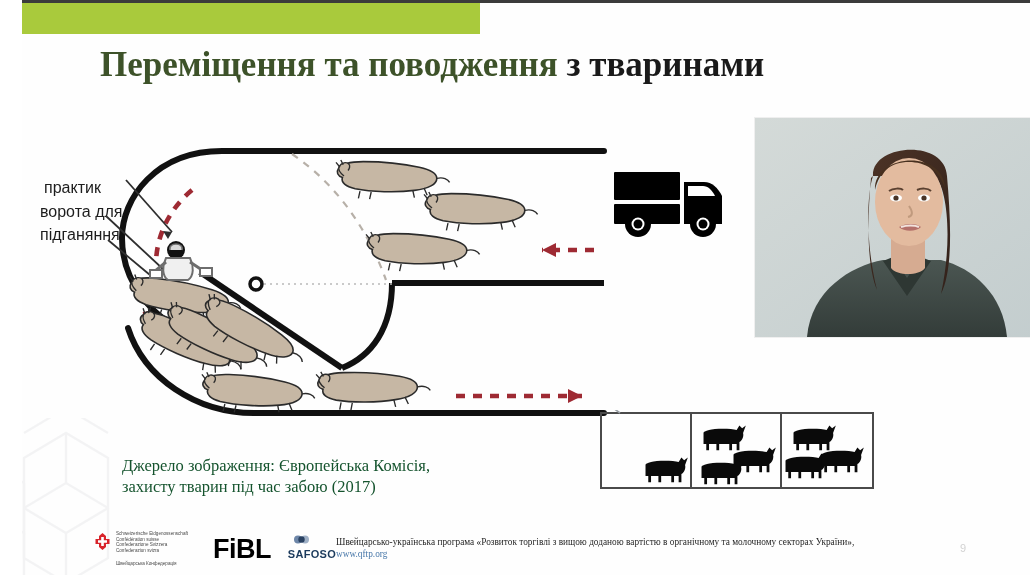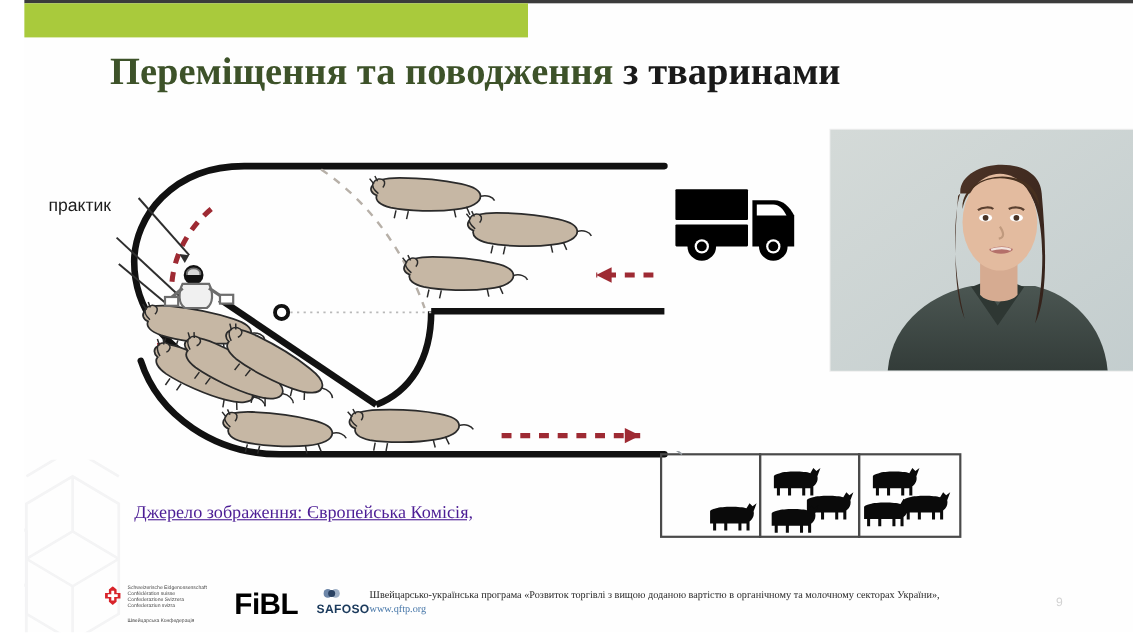--- a/index.html
+++ b/index.html
@@ -53,21 +53,21 @@
   .video-panel{
     position:absolute;left:733px;top:118px;width:297px;height:219px;
     background:#cfd7d6;overflow:hidden;
     box-shadow:0 0 0 1px rgba(0,0,0,.06);
   }
   .video-panel .vbg{position:absolute;inset:0;}
   
   .caption{
     position:absolute;left:100px;top:455px;width:430px;
     font-family:"Liberation Serif", serif;
-    font-size:16.5px;line-height:21px;color:#4c1d95;text-decoration:underline;
+    font-size:16.5px;line-height:21px;color:#14532d;
   }
   
   .footer{position:absolute;left:0;top:524px;width:1030px;height:51px;}
   .swiss-logo{position:absolute;left:72px;top:6px;width:110px;height:42px;}
   .swiss-cross{position:absolute;left:0;top:3px;width:17px;height:17px;}
   .swiss-lines{
     position:absolute;left:22px;top:1px;
     font-size:4.6px;line-height:5.6px;color:#4a4a4a;
     font-family:"Liberation Sans", sans-serif;white-space:nowrap;
   }
@@ -119,20 +119,24 @@
       <path d="M-12 90 L-12 140 L30 165 L30 115"></path>
       <path d="M30 15 L72 -10 L114 15"></path>
     </g>
   </svg>
 
   <div class="title">
     <span class="t-a">Переміщення та поводження</span><span class="t-b"> з тваринами</span>
   </div>
 
   <div class="callout c1">практик</div>
+  <div class="callout c2">
+    <div>ворота для</div>
+    <div>підганяння</div>
+  </div>
 
   <svg class="diagram" viewBox="0 0 520 305">
     <defs>
       <g id="cowShape">
         <path d="M8 22 C2 20 0 15 3 11 C6 6 16 2 34 2 C58 2 86 5 104 9
                  C118 12 126 17 126 23 C126 30 116 36 98 38
                  C76 41 44 40 24 36 C12 33 6 28 8 22 Z" fill="#c6b7a4" stroke="#2b2b2b" stroke-width="2"></path>
         <path d="M10 20 C5 16 2 12 4 8 C7 3 13 2 16 5 C18 7 17 11 15 13" fill="#c6b7a4" stroke="#2b2b2b" stroke-width="1.7"></path>
         <path d="M5 9 L0 3 M9 6 L6 0" stroke="#2b2b2b" stroke-width="1.7" fill="none"></path>
         <path d="M30 39 L28 48 M44 40 L42 49 M96 38 L98 47 M110 35 L114 44" stroke="#2b2b2b" stroke-width="1.7" fill="none"></path>
@@ -312,20 +316,21 @@
       <path d="M134 73 C138 70 146 70 148 72 M162 72 C166 70 173 70 176 73" stroke="#5a4030" stroke-width="2" fill="none"></path>
 
       <path d="M154 88 C158 94 158 98 153 99" stroke="#c09a7e" stroke-width="2" fill="none"></path>
       <path d="M144 109 C150 105 162 105 166 109 C161 114 149 114 144 109 Z" fill="#b4706a"></path>
       <path d="M146 109 C152 107 160 107 164 109" stroke="#f2e3dd" stroke-width="2" fill="none"></path>
     </svg>
   </div>
 
   <div class="caption">
     <div>Джерело зображення: Європейська Комісія,</div>
+    <div>захисту тварин під час забою (2017)</div>
   </div>
 
   <div class="footer">
 
     <div class="swiss-logo">
       <svg class="swiss-cross" viewBox="0 0 17 17">
         <path d="M8.5 0 L12 3 L12 6 L15.5 6 L15.5 11 L12 11 L12 14 L8.5 17 L5 14 L5 11 L1.5 11 L1.5 6 L5 6 L5 3 Z" fill="#d8232a"></path>
         <path d="M7.2 4 L9.8 4 L9.8 7.2 L13 7.2 L13 9.8 L9.8 9.8 L9.8 13 L7.2 13 L7.2 9.8 L4 9.8 L4 7.2 L7.2 7.2 Z" fill="#ffffff"></path>
       </svg>
       <div class="swiss-lines">

